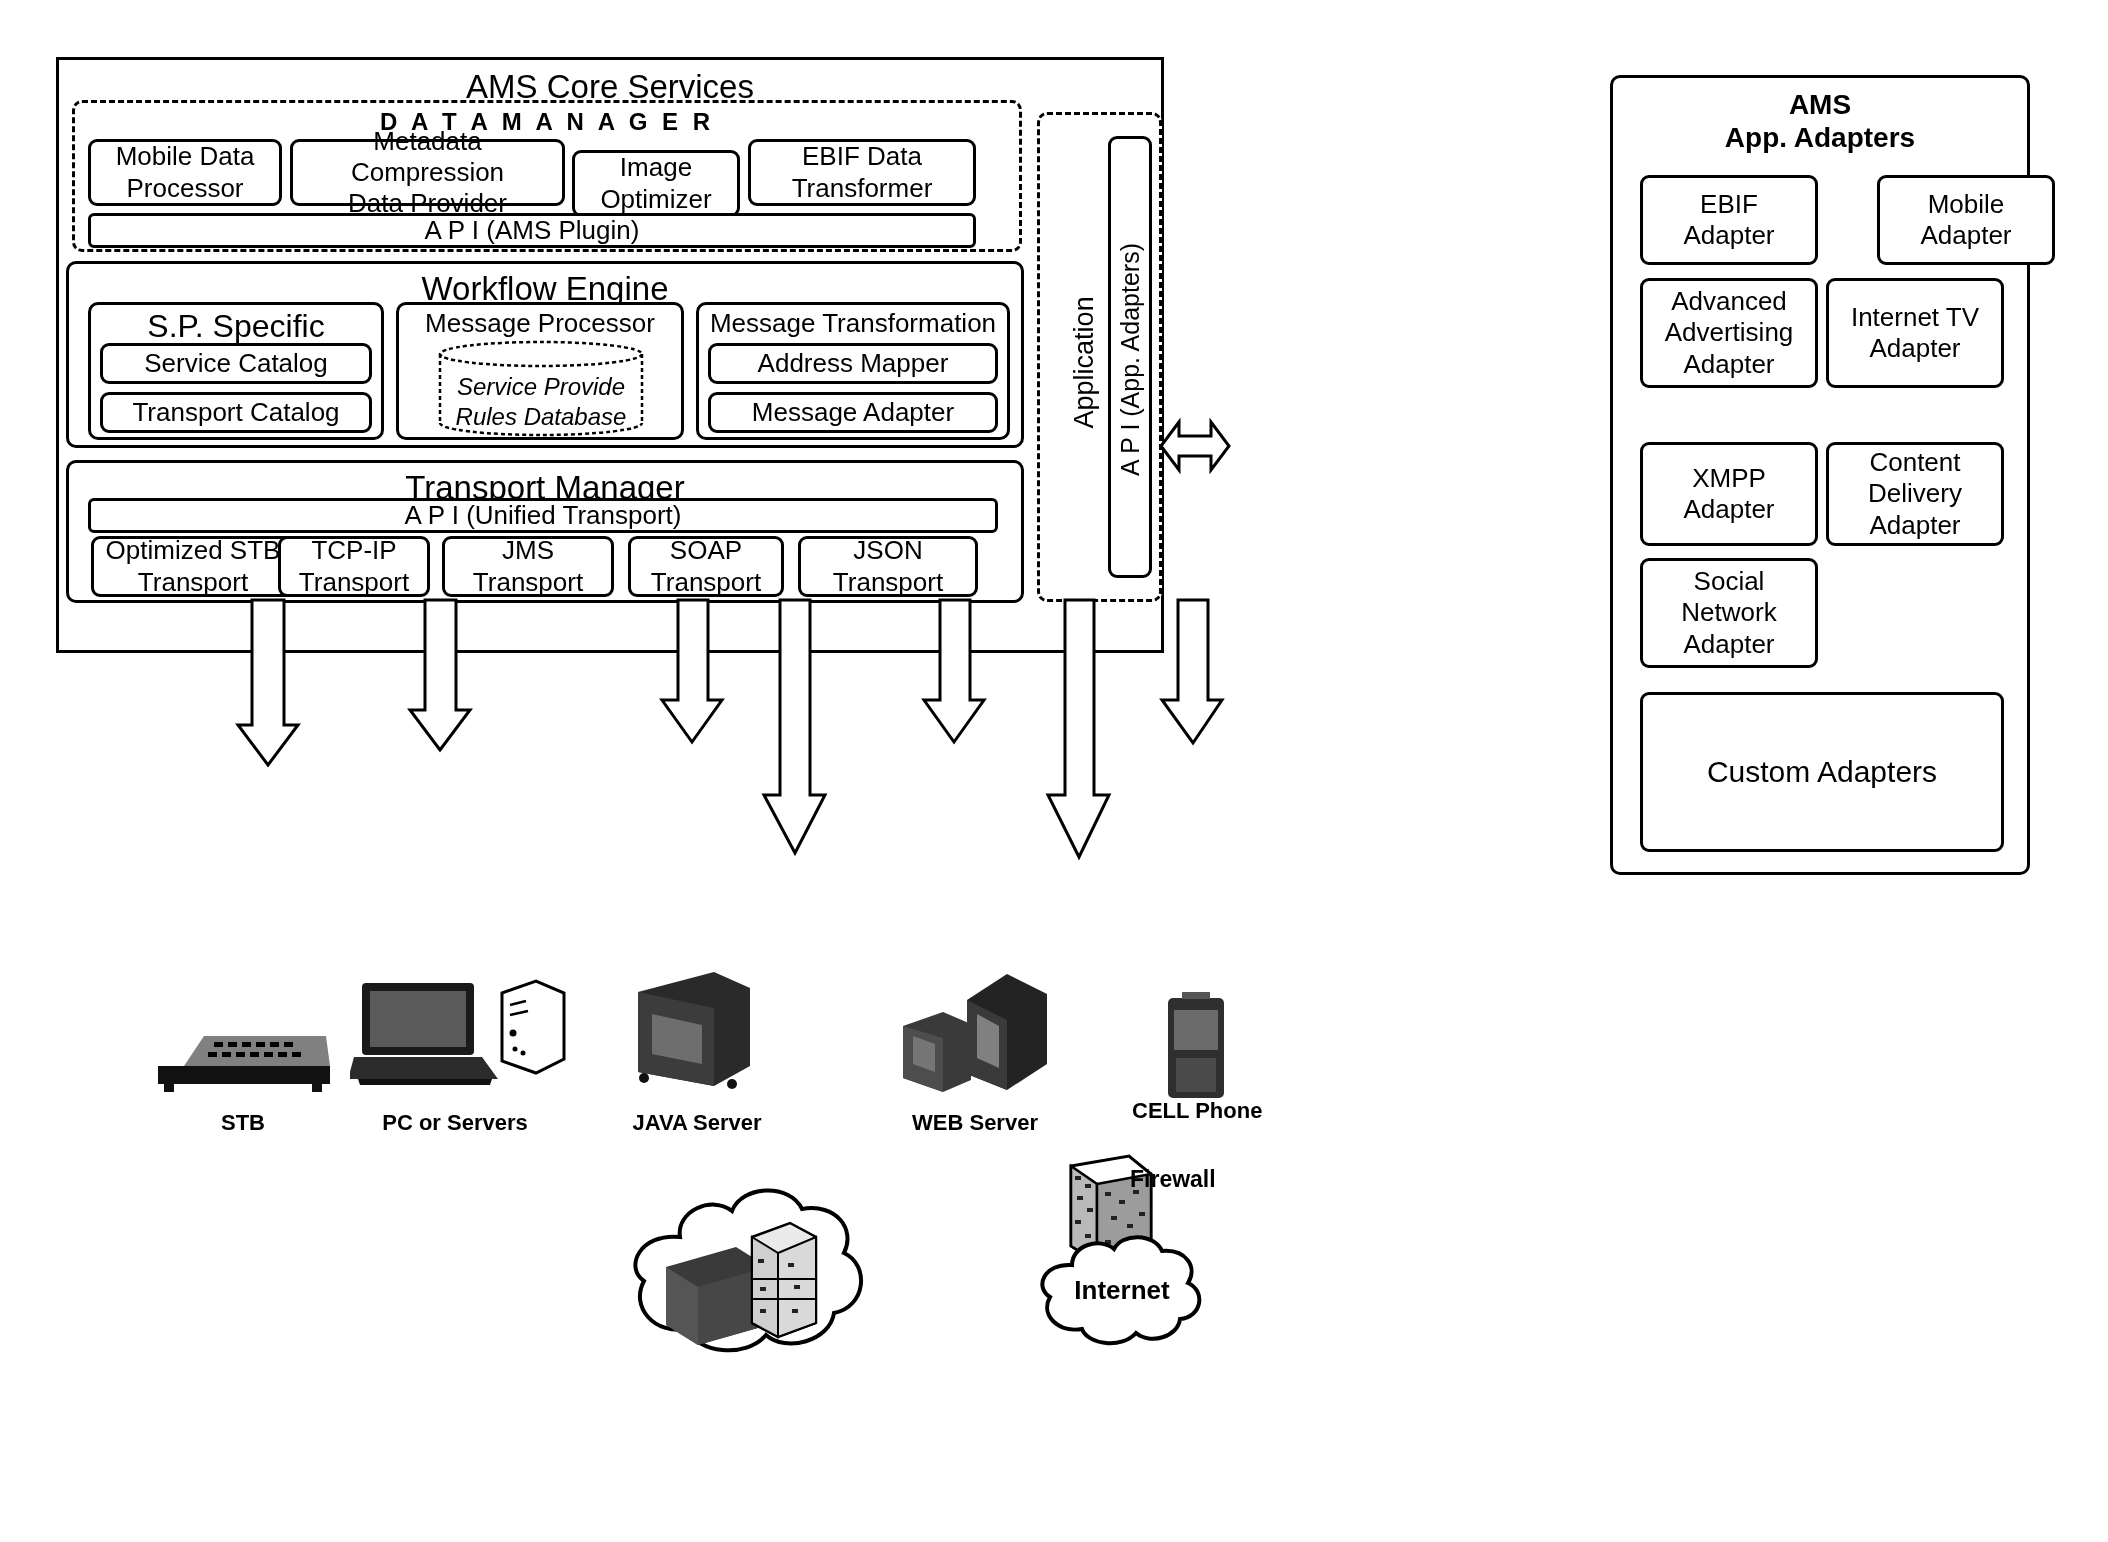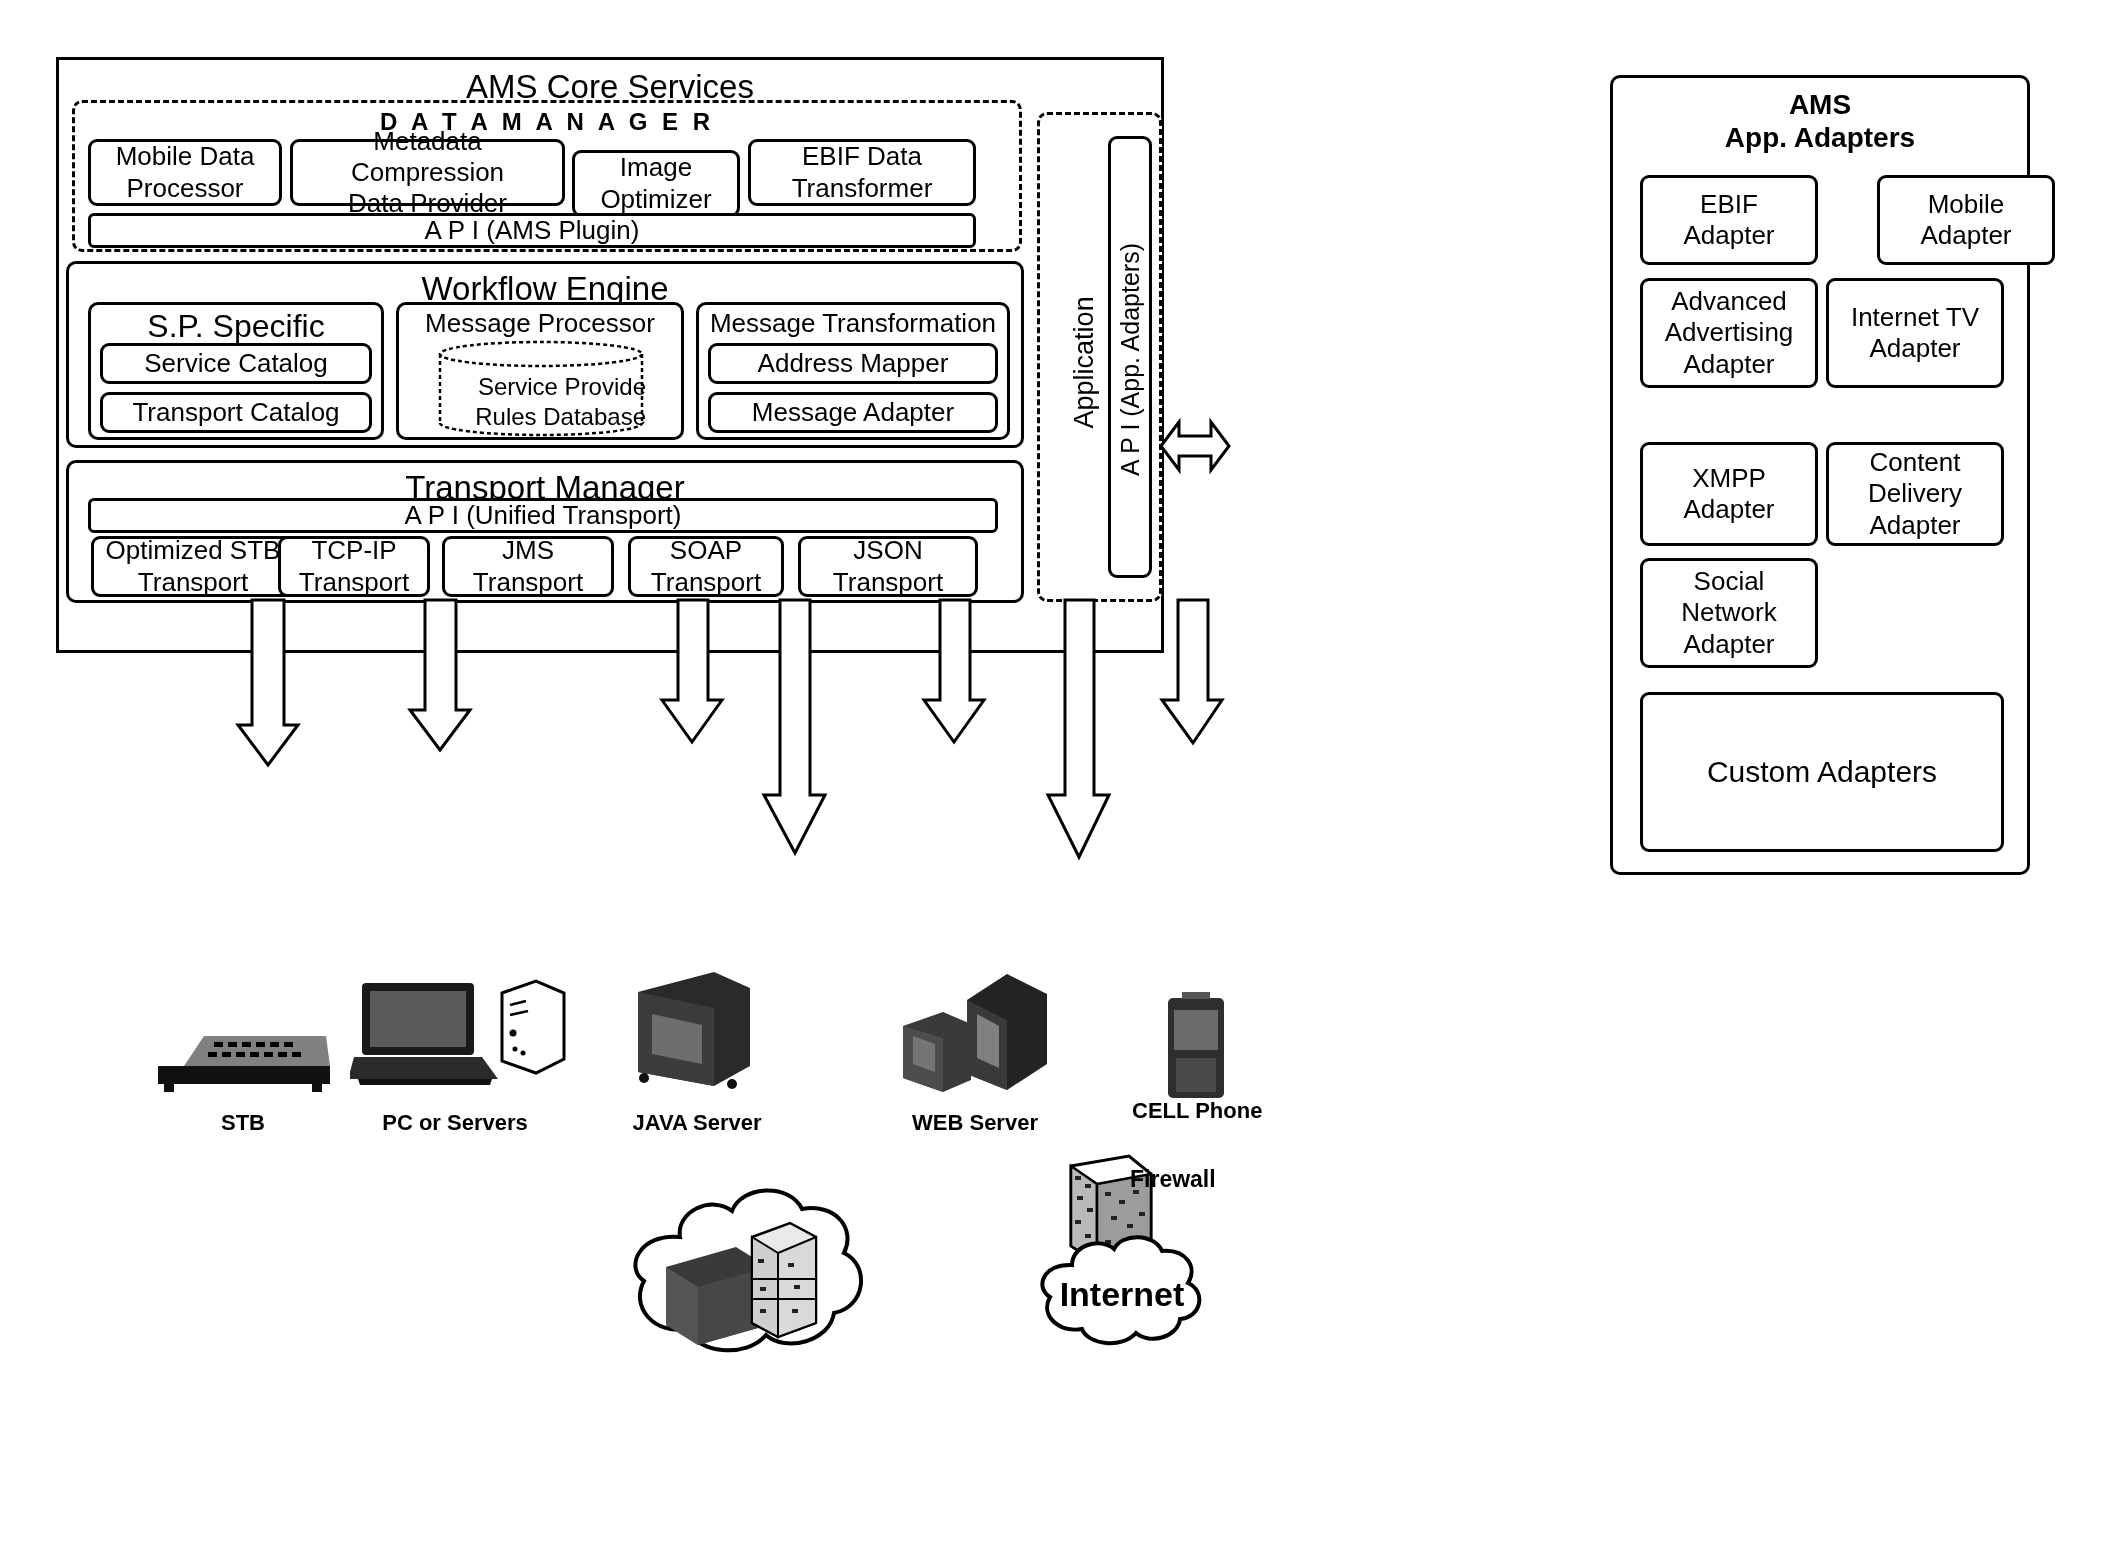--- a/index.html
+++ b/index.html
@@ -77,24 +77,25 @@
     white-space: pre-line;
   }
   .notes sup { font-size: 14px; vertical-align: super; }
 
   svg { display: block; }
   .svgwrap { position: absolute; pointer-events: none; }
 
   .cyl-label {
     position: absolute;
     width: 100%;
-    text-align: right;
+    text-align: center;
     font-size: 24px;
     line-height: 1.25;
     white-space: pre-line;
+    font-style: italic;
   }
 </style>
 </head>
 <body>
 
 <div id="root">
 
   <div class="box" style="left:56px; top:57px; width:1108px; height:596px;">
     <div class="title" style="margin-top:8px;">AMS Core Services</div>
   </div>
@@ -324,21 +325,21 @@
   </div>
   <div class="label label-plain" style="left:1130px; top:1166px; width:160px; text-align:left;">Firewall</div>
 
   <div class="svgwrap" style="left:1022px; top:1225px; width:200px; height:130px;">
     <svg width="200" height="130" viewBox="0 0 200 130">
       <path d="M50,40 C50,20 78,12 92,24 C100,8 132,8 140,26 C164,24 176,42 166,58
                C184,66 180,92 158,94 C156,112 128,120 114,108
                C100,124 66,120 60,104 C36,108 18,90 28,72 C12,62 22,38 50,40 Z" fill="#fff" stroke="#000" stroke-width="4"></path>
     </svg>
   </div>
-  <div class="label" style="left:1022px; top:1275px; width:200px; font-size:34px;">Internet</div>
+  <div class="label" style="left:1022px; top:1275px; width:200px; font-size:26px;">Internet</div>
 
   <div class="svgwrap" style="left:620px; top:1175px; width:270px; height:200px;">
     <svg width="270" height="200" viewBox="0 0 270 200">
       <path d="M60,62 C56,36 92,20 112,36 C122,10 170,8 182,34 C216,28 236,54 224,78
                C250,90 246,132 214,138 C210,166 166,178 146,160
                C126,184 76,178 68,154 C34,160 10,132 24,106 C4,92 20,58 60,62 Z" fill="#fff" stroke="#000" stroke-width="4"></path>
 
       <path d="M46,92 L116,72 L148,92 L148,150 L78,170 L46,150 Z" fill="#3a3a3a"></path>
       <path d="M46,92 L78,112 L78,170 L46,150 Z" fill="#555"></path>
       <path d="M78,112 L148,92 L148,150 L78,170 Z" fill="#474747"></path>

